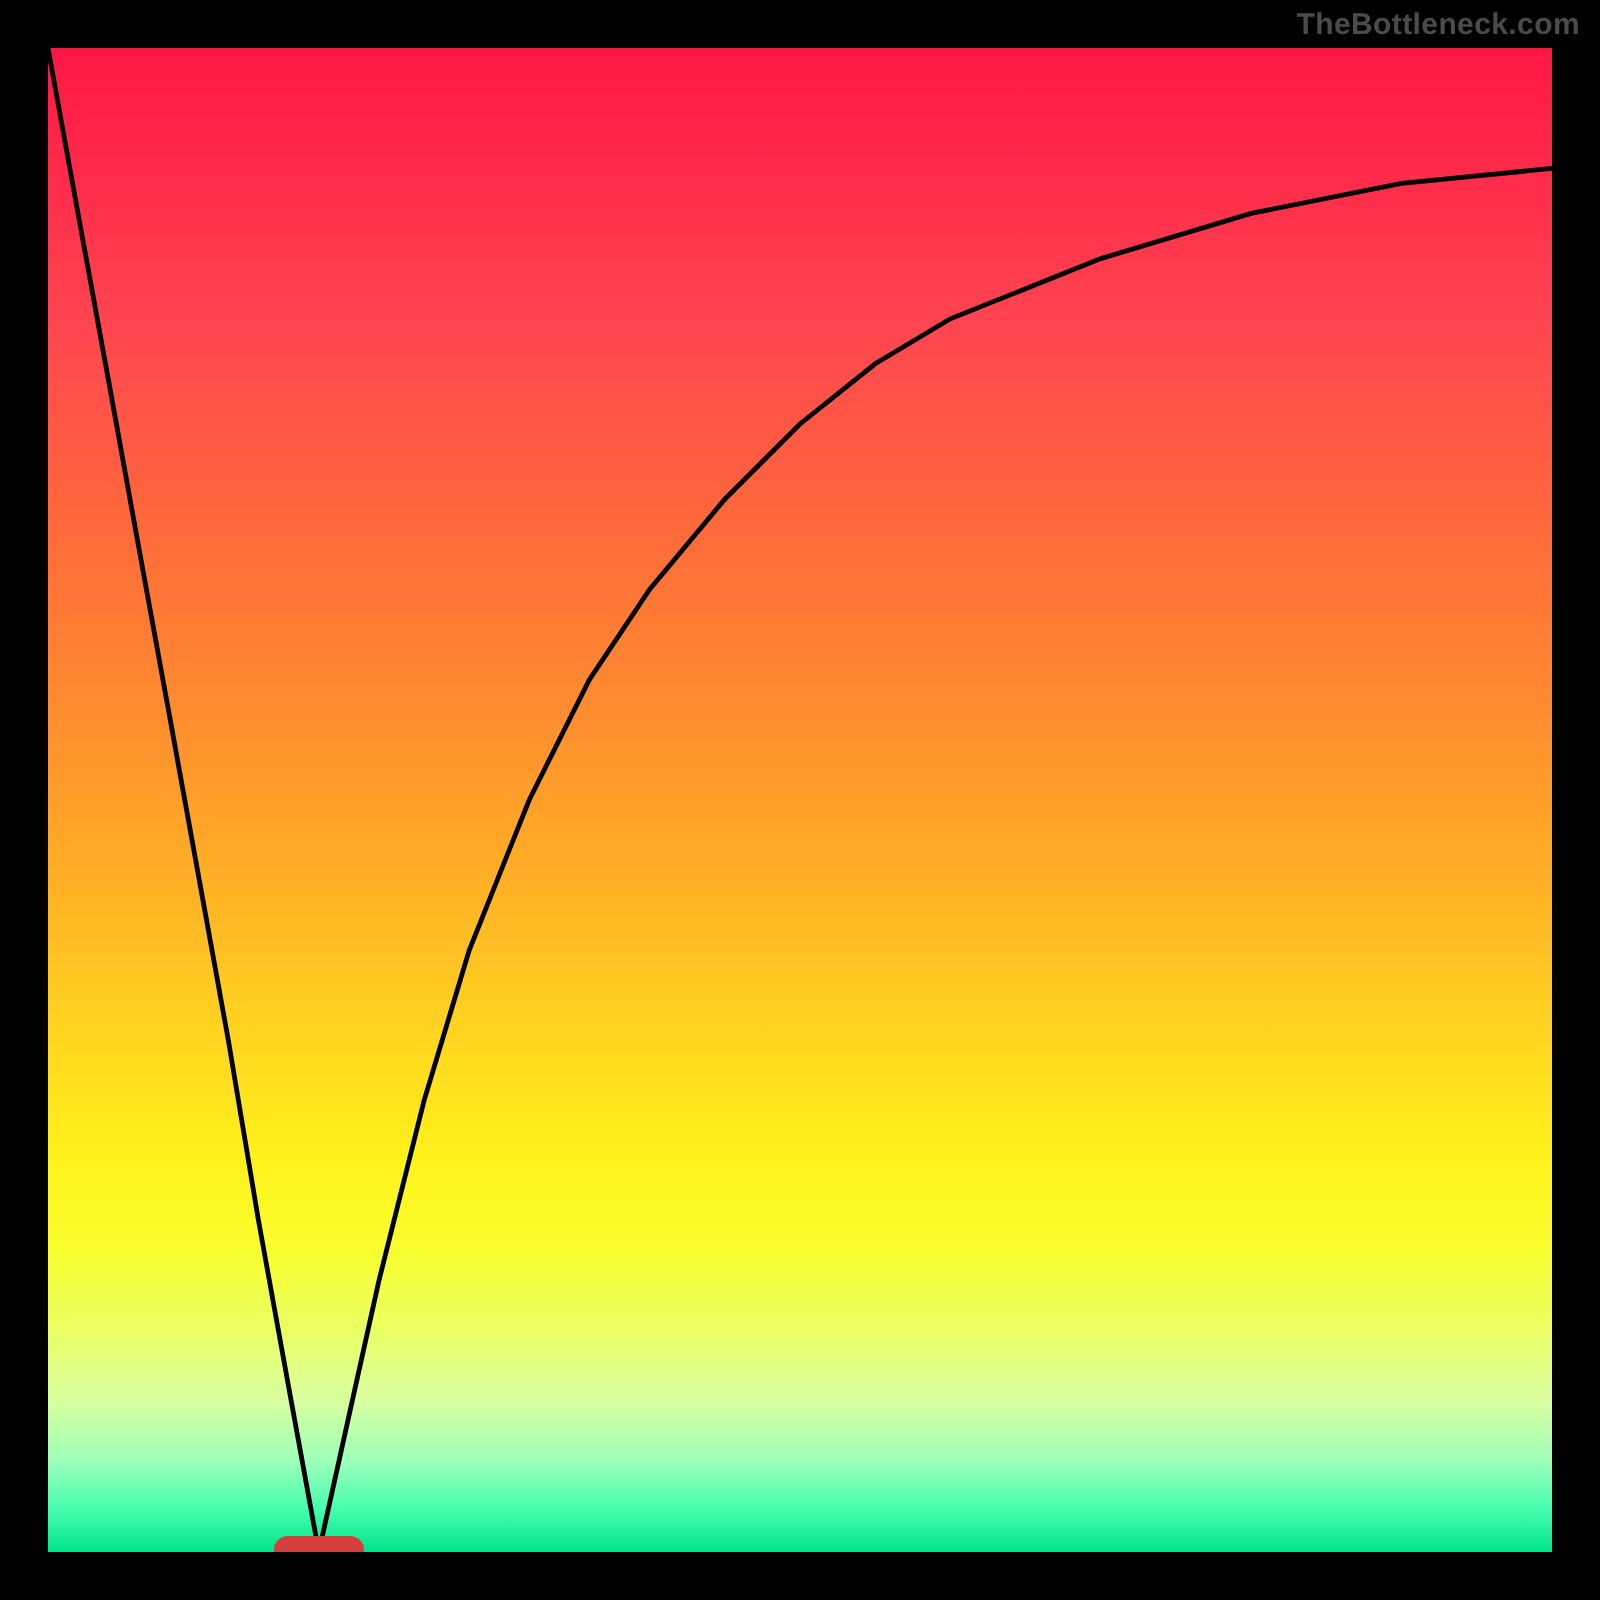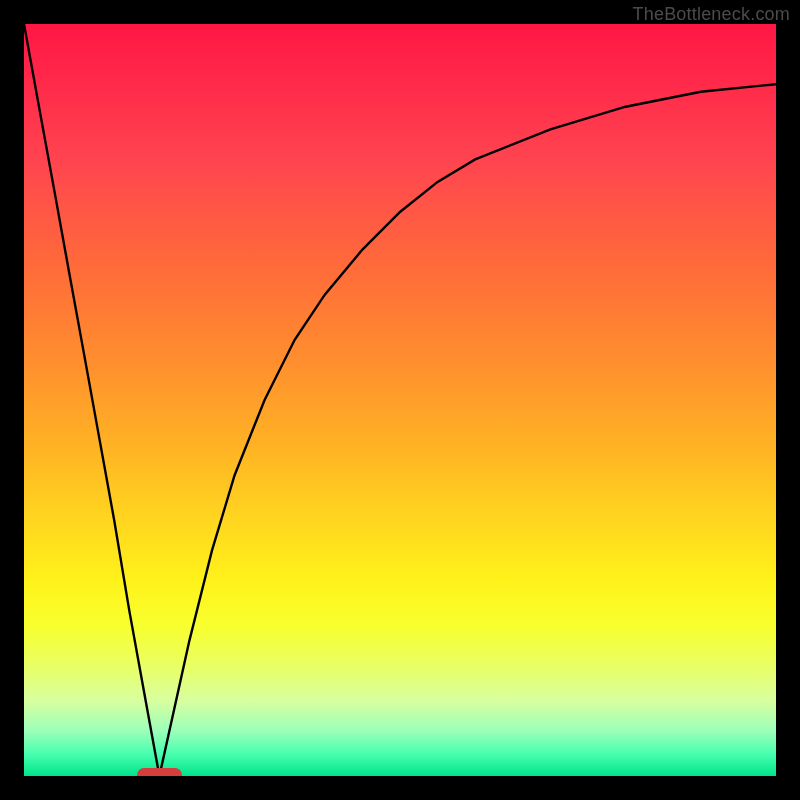--- a/index.html
+++ b/index.html
@@ -44,22 +44,22 @@
       #9cffb9 94%,
       #4affb0 97%,
       #00e58a 100%
     );
   }
   .watermark {
     position: absolute;
     top: 4px;
     right: 10px;
     color: #4b4b4b;
-    font-size: 18px;
-    font-weight: 400;
+    font-size: 15px;
+    font-weight: 700;
     letter-spacing: 0.2px;
     user-select: none;
   }
   svg.curves {
     position: absolute;
     inset: 0;
     width: 100%;
     height: 100%;
     pointer-events: none;
   }

